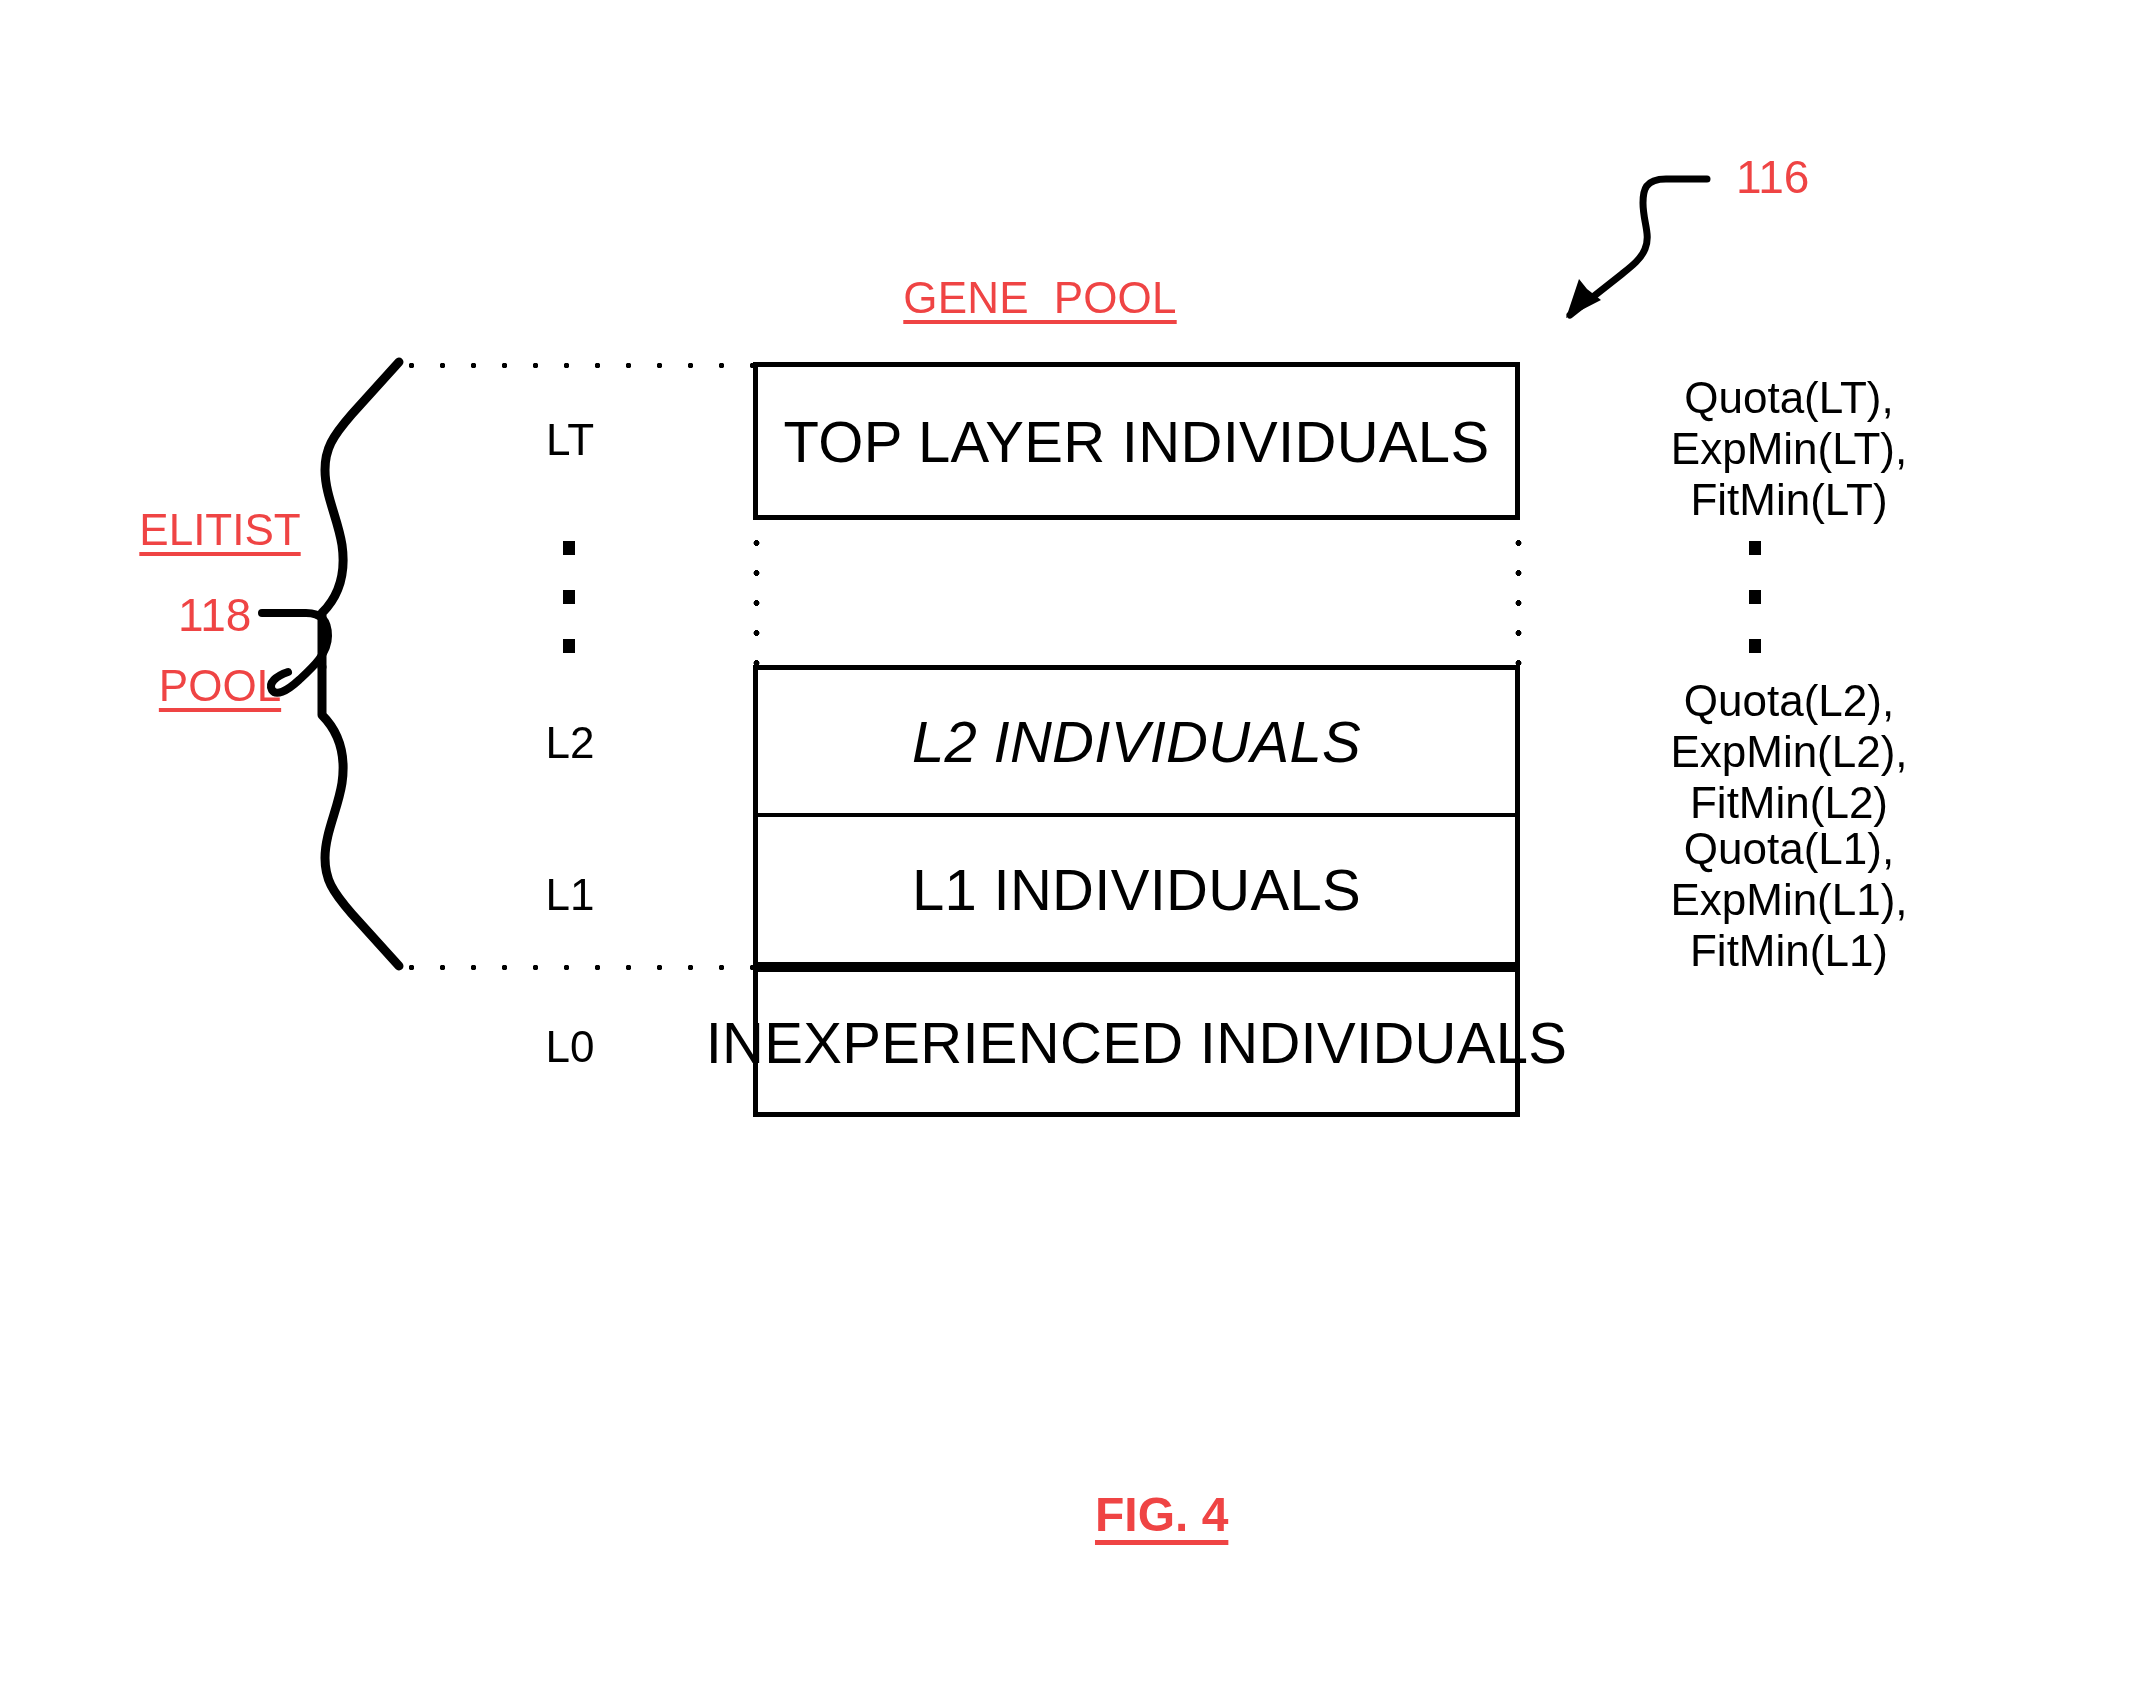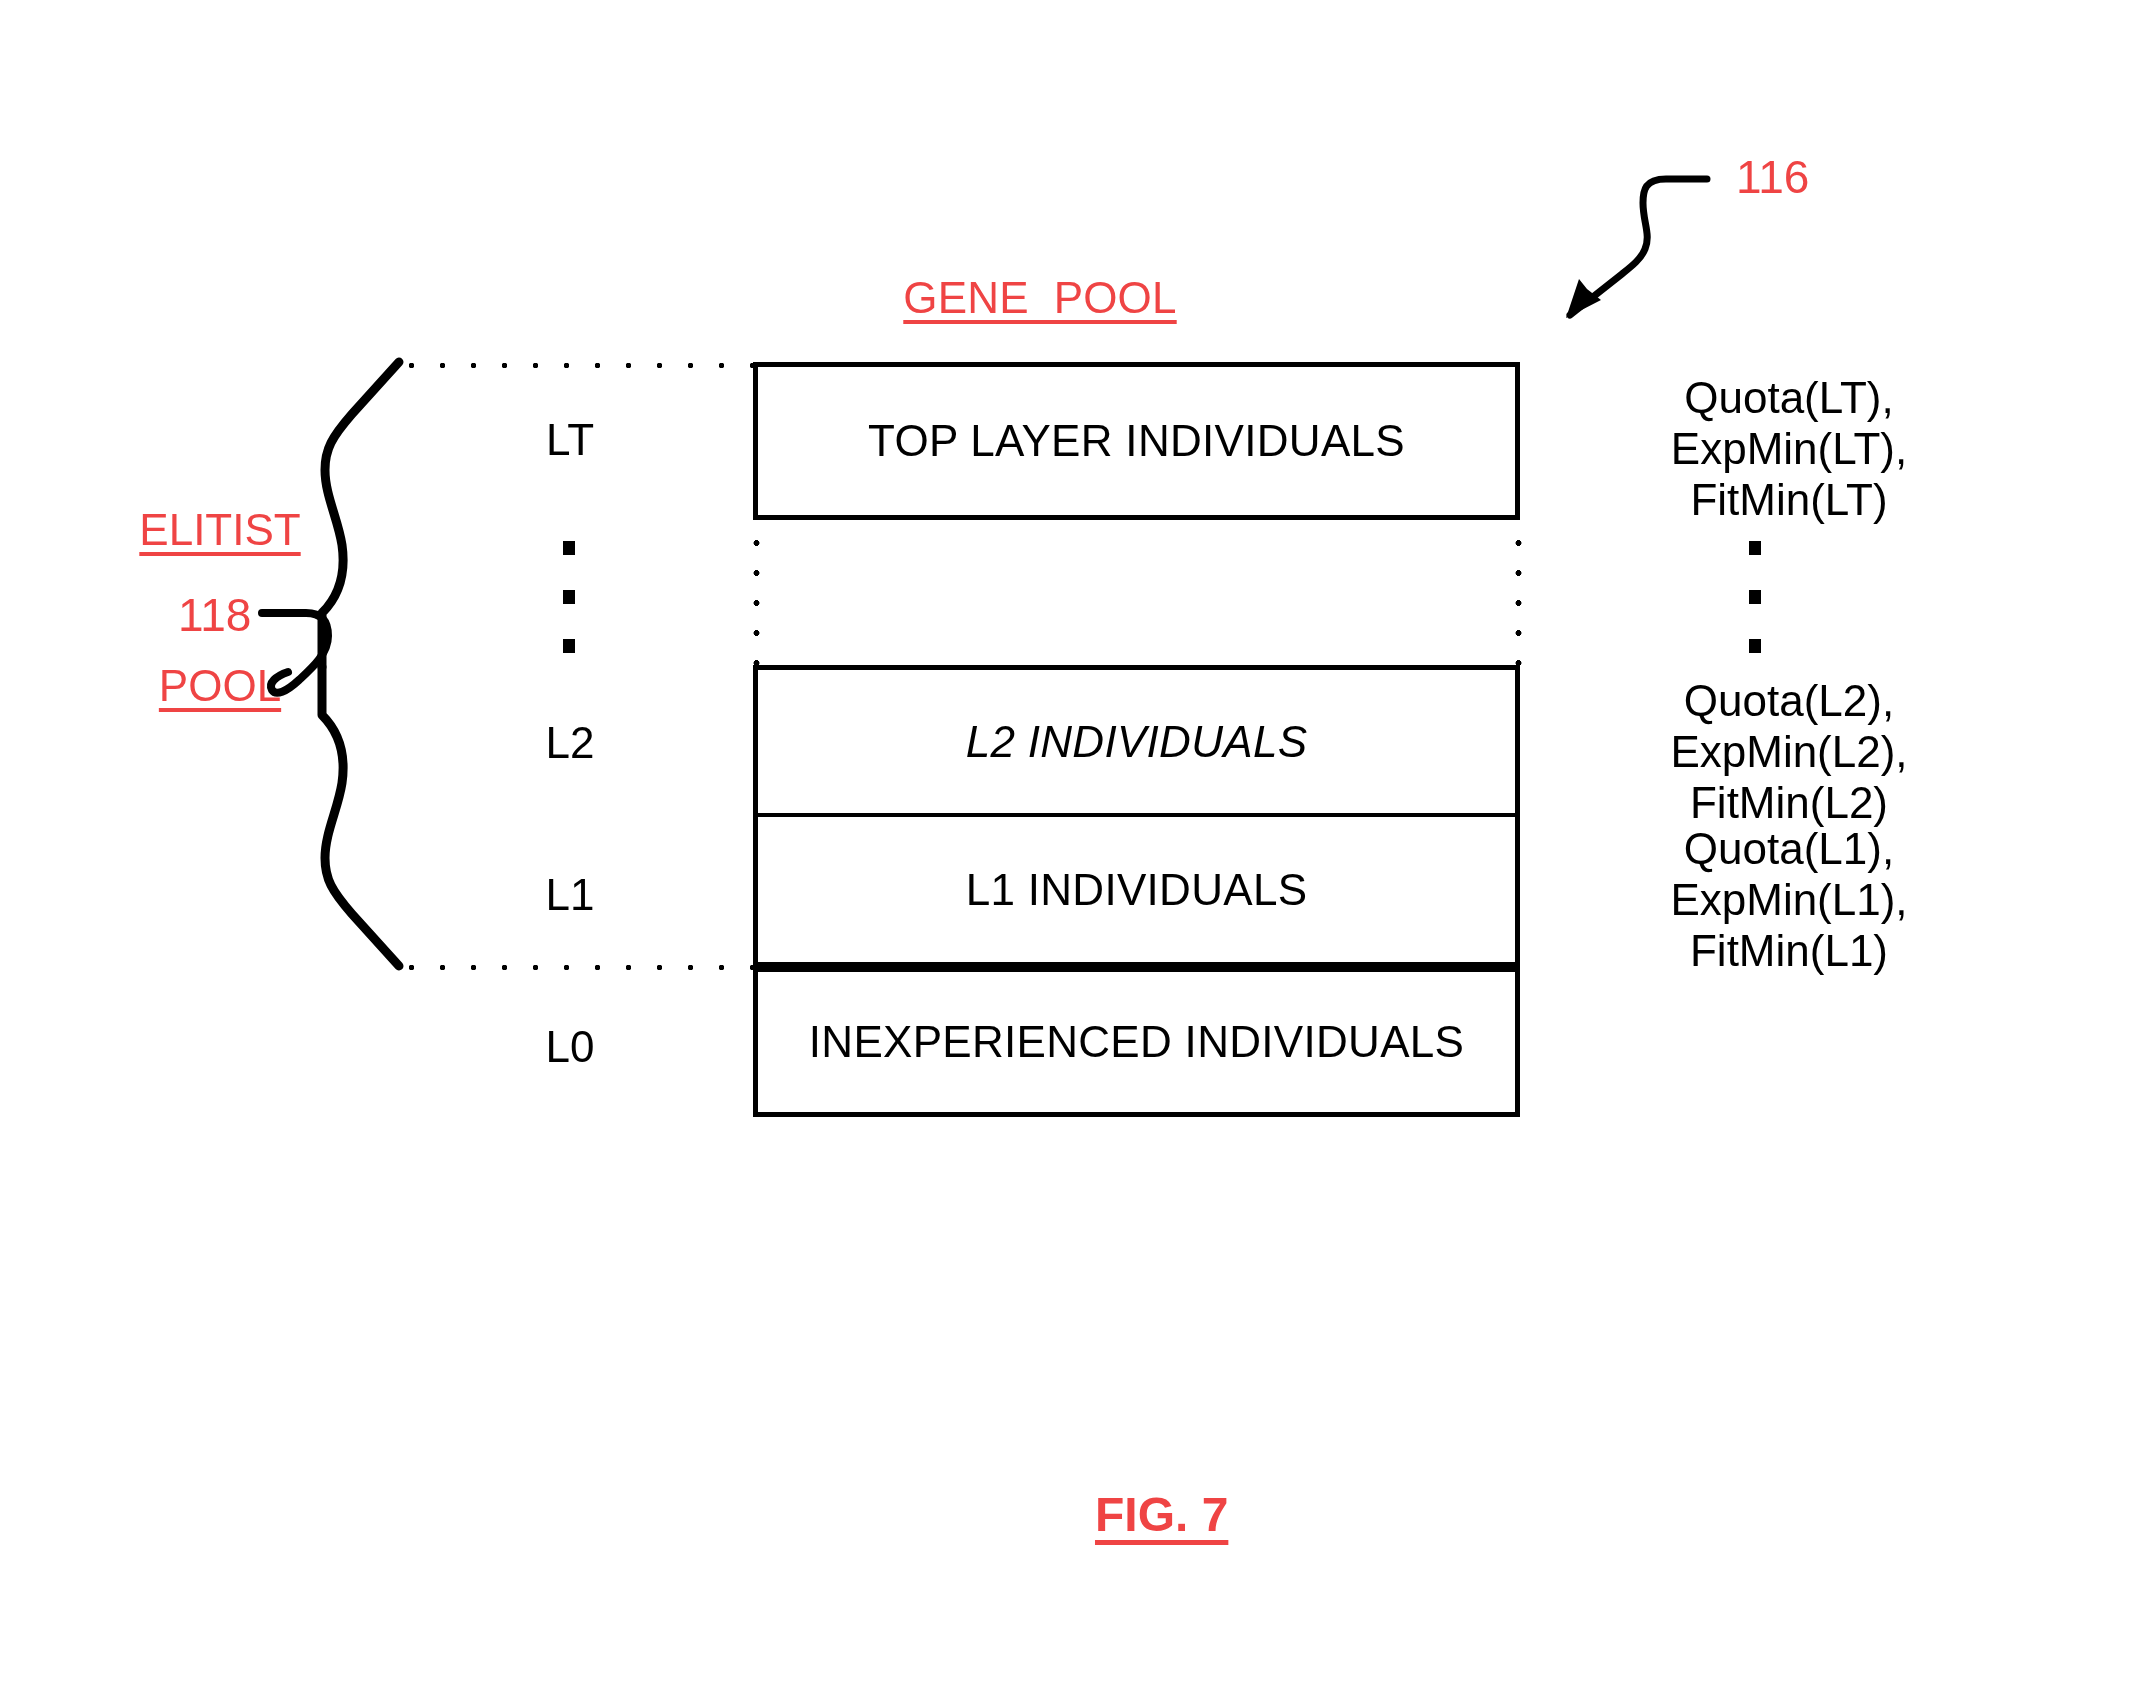--- a/index.html
+++ b/index.html
@@ -94,21 +94,21 @@
     left: 753px;
     width: 767px;
     box-sizing: border-box;
     border: 5px solid #000;
     background: #fff;
     display: flex;
     align-items: center;
     justify-content: center;
   }
   .box .box-label {
-    font-size: 44px;
+    font-size: 58px;
     letter-spacing: 0.3px;
     white-space: pre;
   }
   #box-LT { top: 362px;  height: 158px; }
   #box-L2 { top: 665px;  height: 152px; border-bottom-width: 4px; font-style: italic; }
   #box-L1 { top: 817px;  height: 150px; border-top-width: 0; }
   #box-L0 { top: 967px;  height: 150px; }
 
   
   .hdots {
@@ -285,16 +285,16 @@
   <div class="annot" id="annot-L2">
     <span class="l">Quota(L2), ExpMin(L2),</span>
     <span class="l">FitMin(L2)</span>
   </div>
   <div class="annot" id="annot-L1">
     <span class="l">Quota(L1), ExpMin(L1),</span>
     <span class="l">FitMin(L1)</span>
   </div>
 
   <div class="txt" id="figcap">
-    <span class="u">FIG. 7</span>
+    <span class="u">FIG. 4</span>
   </div>
 
 </div>
 
 </body></html>

